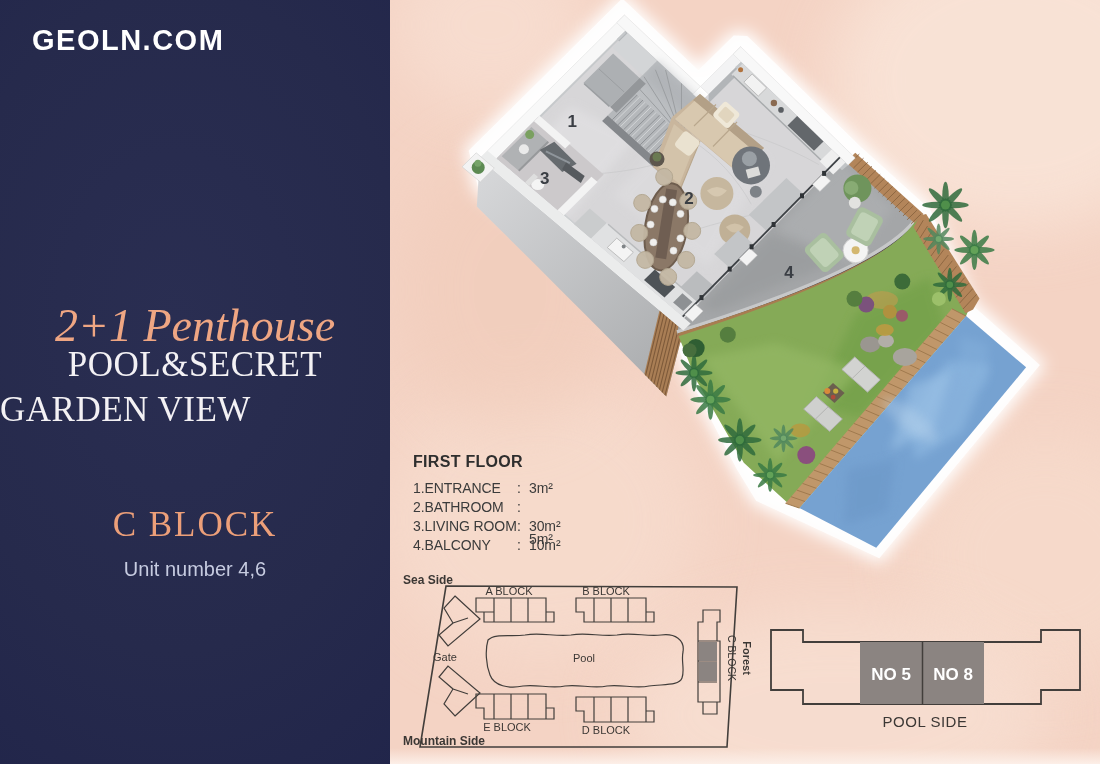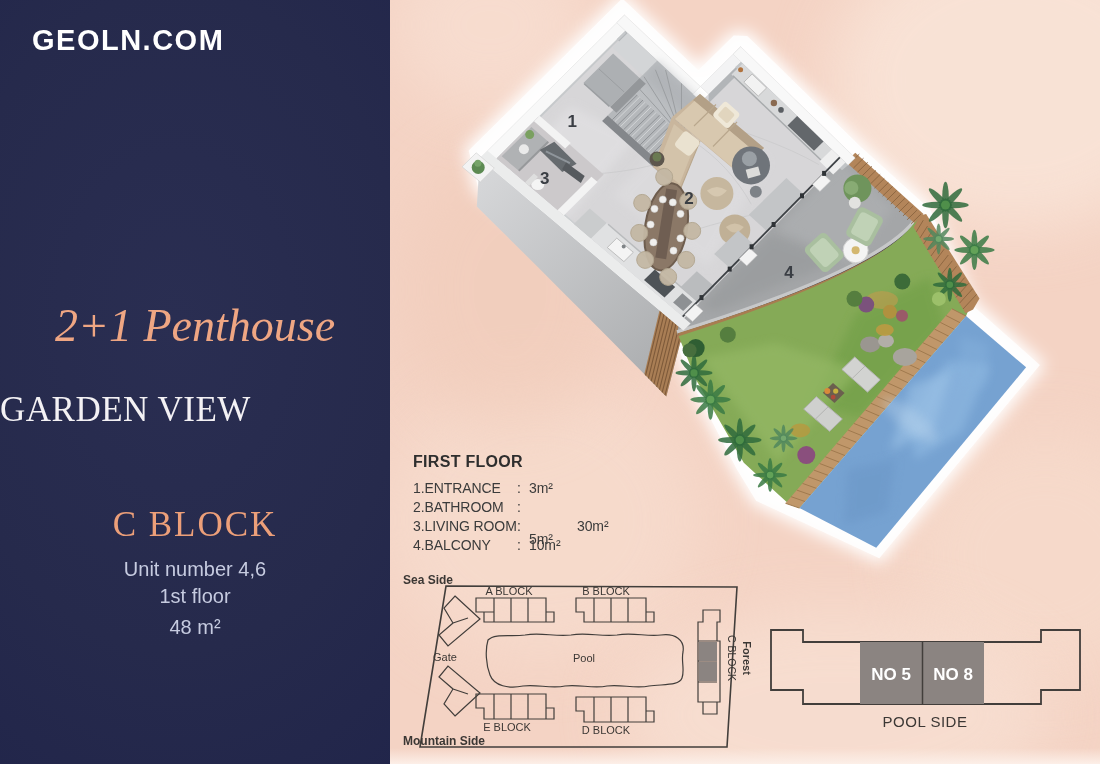--- a/index.html
+++ b/index.html
@@ -20,30 +20,29 @@
 <div class="wc" style="left:390px;top:-60px;width:200px;height:170px;background:#f9e2d6;opacity:0.6;"></div>
 <div class="wc" style="left:620px;top:610px;width:430px;height:210px;background:#f8e1d4;opacity:0.7;"></div>
 <div style="position:absolute;left:390px;top:748px;width:710px;height:16px;background:linear-gradient(#f4d5c600,#fcefe8);"></div>
 
 <div id="sidebar">
 
 <div style="position:absolute;left:32px;top:24px;font-size:29px;font-weight:bold;color:#ffffff;letter-spacing:1.5px;">GEOLN.COM</div>
 
 <div style="position:absolute;left:0;top:299px;width:390px;text-align:center;font-family:'Liberation Serif',serif;font-style:italic;font-size:46px;color:#efa683;">2+1 Penthouse</div>
 
+<div style="position:absolute;left:0;top:345px;width:390px;text-align:center;font-family:'Liberation Serif',serif;font-size:35px;letter-spacing:0.5px;color:#f3f1f4;">POOL&amp;SECRET</div>
 
 <div style="position:absolute;left:0;top:390px;width:390px;text-align:left;font-family:'Liberation Serif',serif;font-size:35px;letter-spacing:0.5px;color:#f3f1f4;">GARDEN VIEW</div>
 
 <div style="position:absolute;left:0;top:505px;width:390px;text-align:center;font-family:'Liberation Serif',serif;font-size:35px;letter-spacing:2px;color:#ec9f79;">C BLOCK</div>
 
 <div style="position:absolute;left:0;top:558px;width:390px;text-align:center;font-size:20px;color:#c6cbe0;">Unit number 4,6</div>
 
-<div style="position:absolute;left:0;top:585px;width:390px;text-align:center;font-size:20px;color:#c6cbe0;">1st floor</div>
-
-<div style="position:absolute;left:0;top:616px;width:390px;text-align:center;font-size:20px;color:#c6cbe0;">48 m²</div>
+
 </div>
 
 <svg width="1100" height="764" viewBox="0 0 1100 764" style="position:absolute;left:0;top:0;">
 <defs>
 <filter id="glow" x="-15%" y="-15%" width="130%" height="130%">
           <feGaussianBlur stdDeviation="8"></feGaussianBlur>
         </filter>
 <filter id="soft" x="-40%" y="-40%" width="180%" height="180%">
           <feGaussianBlur stdDeviation="5"></feGaussianBlur>
         </filter>
@@ -452,21 +451,21 @@
 
 <text x="544.8" y="183.6" font-family="Liberation Sans, sans-serif" font-size="17" font-weight="bold" fill="#3a3e44" text-anchor="middle">3</text>
 
 <text x="788.9" y="278.4" font-family="Liberation Sans, sans-serif" font-size="17" font-weight="bold" fill="#3a3e44" text-anchor="middle">4</text>
 </svg>
 
 <div id="legend">
 <h3>FIRST FLOOR</h3>
 <div>1.ENTRANCE<span style="position:absolute;left:104px;">:</span><span style="position:absolute;left:116px;">3m²</span></div>
 <div>2.BATHROOM<span style="position:absolute;left:104px;">:</span><span style="position:absolute;left:116px;margin-top:32px;">5m²</span></div>
-<div>3.LIVING ROOM<span style="position:absolute;left:104px;">:</span><span style="position:absolute;left:116px;margin-left:48px;">30m²</span></div>
+<div>3.LIVING ROOM<span style="position:absolute;left:104px;">:</span><span style="position:absolute;left:116px;">30m²</span></div>
 <div>4.BALCONY<span style="position:absolute;left:104px;">:</span><span style="position:absolute;left:116px;">10m²</span></div>
 </div>
 
 <svg width="360" height="200" viewBox="0 0 360 200" style="position:absolute;left:395px;top:564px;">
 
 <path d="M51,22 L342,23 L332,183 L25,183 Z" fill="none" stroke="#423e3b" stroke-width="1.6"></path>
 
 <text x="8" y="20" font-size="12" font-weight="bold" fill="#3b3734">Sea Side</text>
 
 <text x="8" y="181" font-size="12" font-weight="bold" fill="#3b3734">Mountain Side</text>

